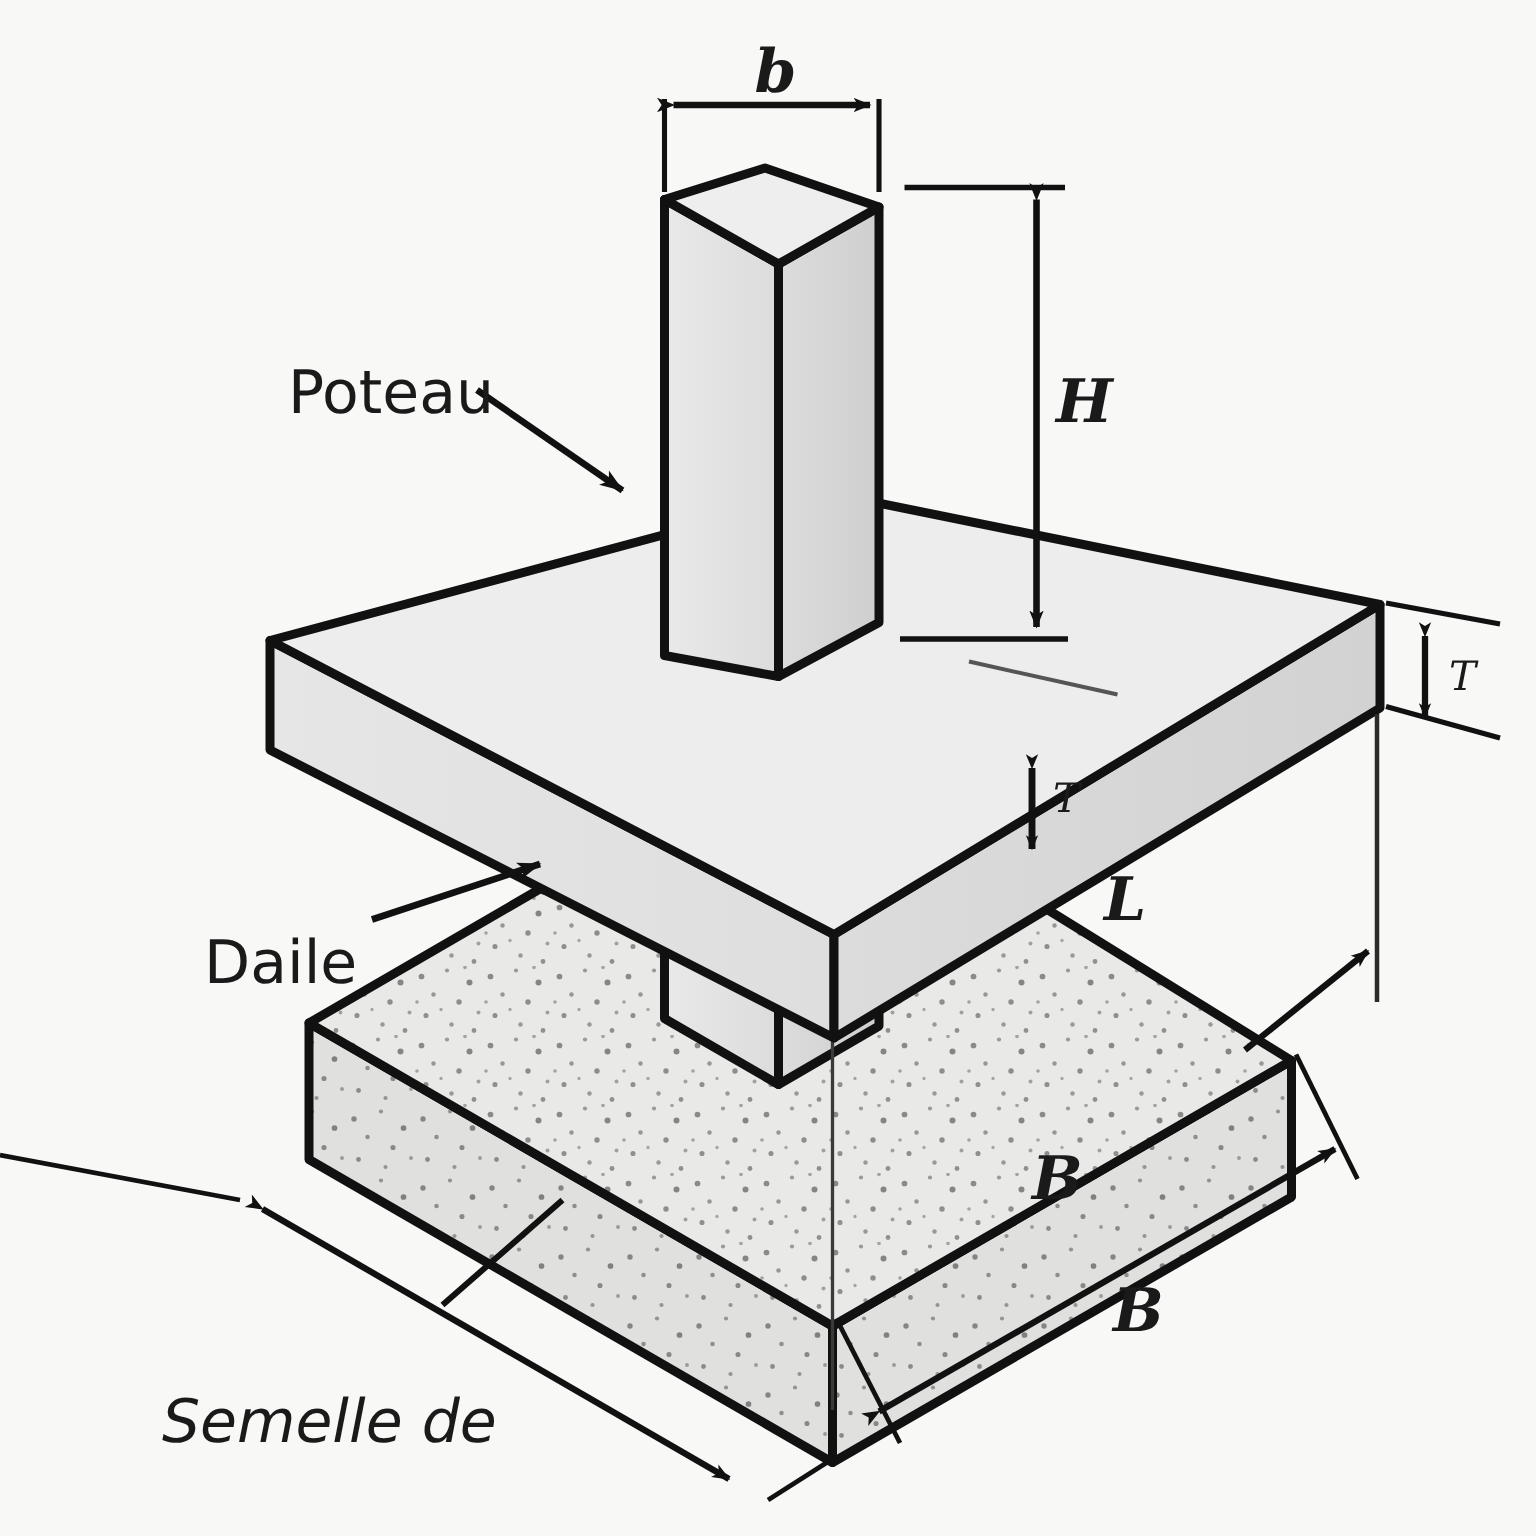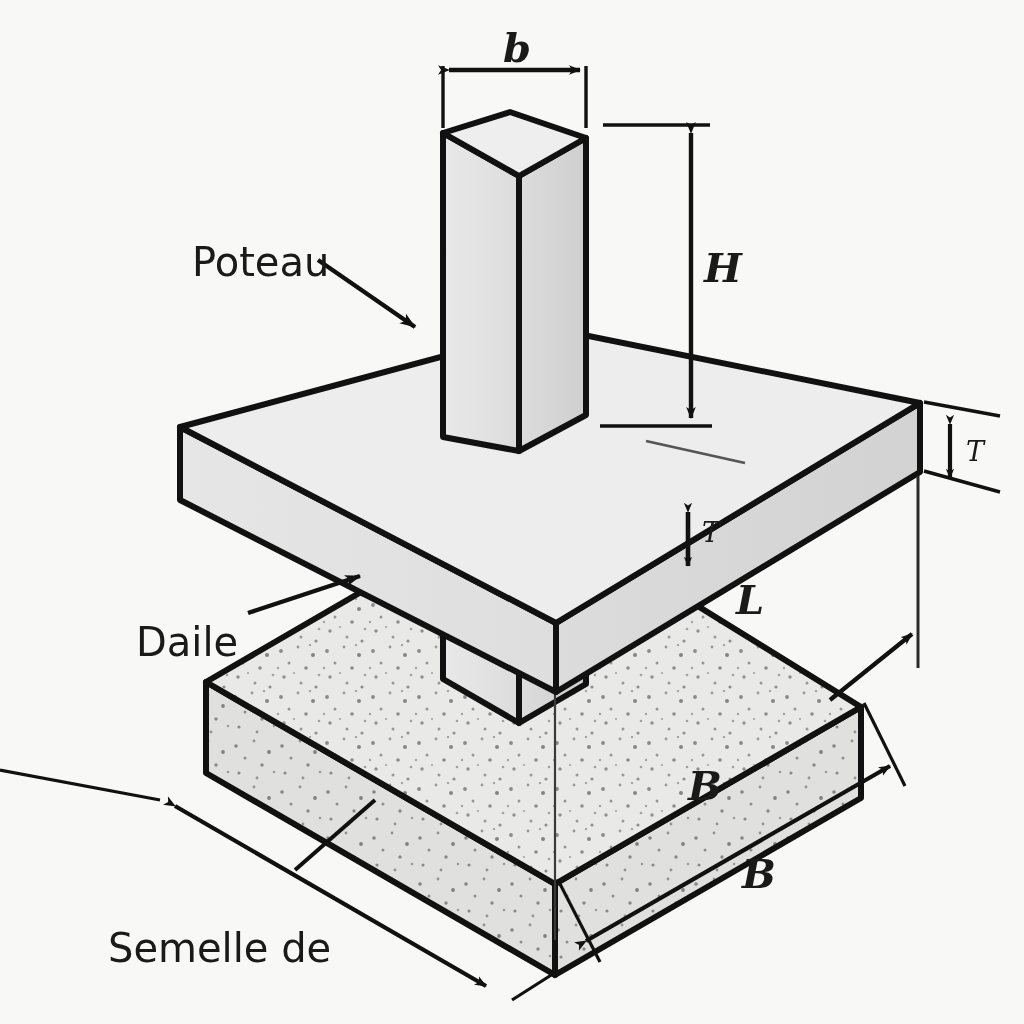--- a/index.html
+++ b/index.html
@@ -189,21 +189,21 @@
 
     <line x1="248" y1="613" x2="360" y2="576" stroke="#111111" stroke-width="4.4" marker-end="url(#ahL)"></line>
 
     <line x1="295" y1="870" x2="375" y2="800" stroke="#111111" stroke-width="4.0"></line>
   </svg>
 
   <div class="lbl lbl-word" style="left:192px; top:200px;">Poteau</div>
 
   <div class="lbl lbl-word" style="left:136px; top:580px;">Daile</div>
 
-  <div class="lbl lbl-word" style="left:108px; top:886px;">Semelle de</div>
+  <div class="lbl lbl-word" style="left:108px; top:886px;font-style:italic;">Semelle de</div>
 
   <div class="lbl lbl-dim" style="left:503px; top:26px;">b</div>
 
   <div class="lbl lbl-dim" style="left:704px; top:246px;">H</div>
 
   <div class="lbl lbl-dim-sm" style="left:966px; top:437px;">T</div>
 
   <div class="lbl lbl-dim-sm" style="left:702px; top:518px;">T</div>
 
   <div class="lbl lbl-dim" style="left:736px; top:578px;">L</div>

